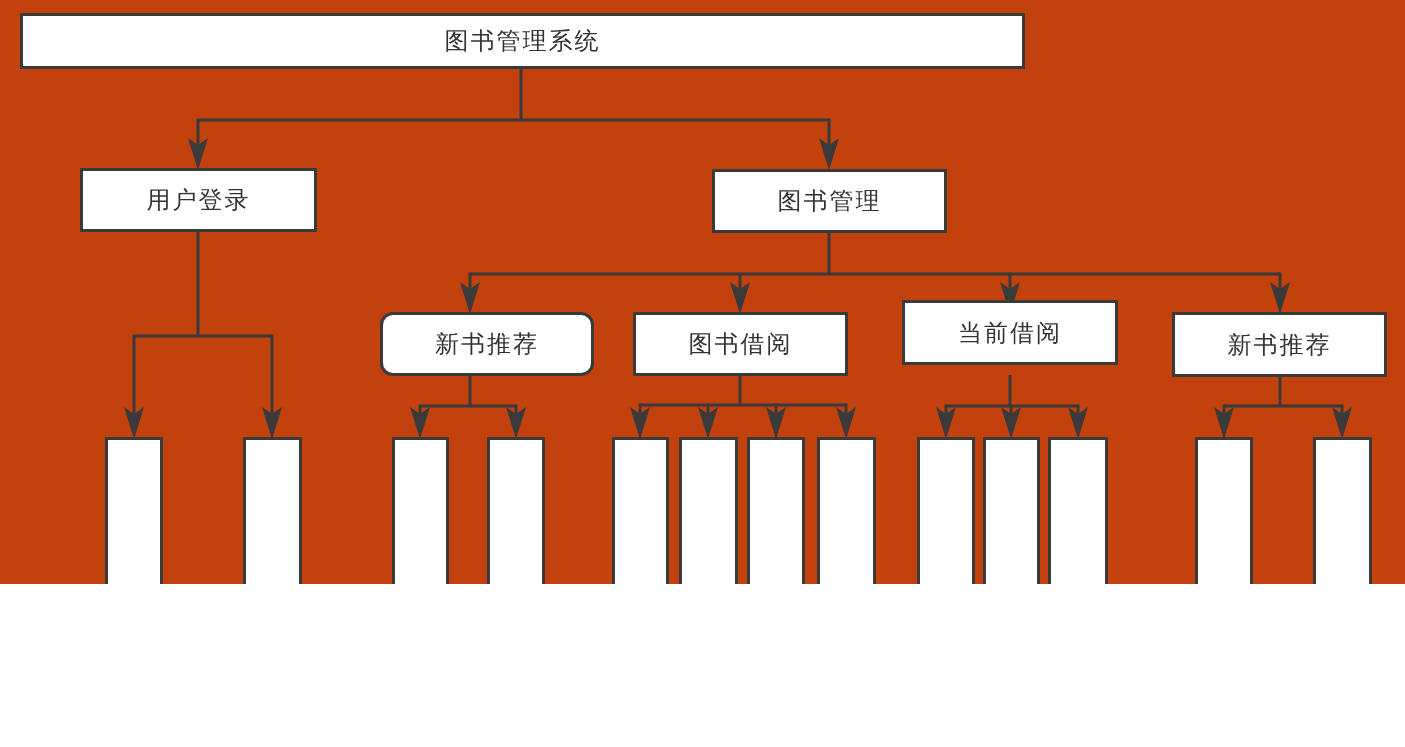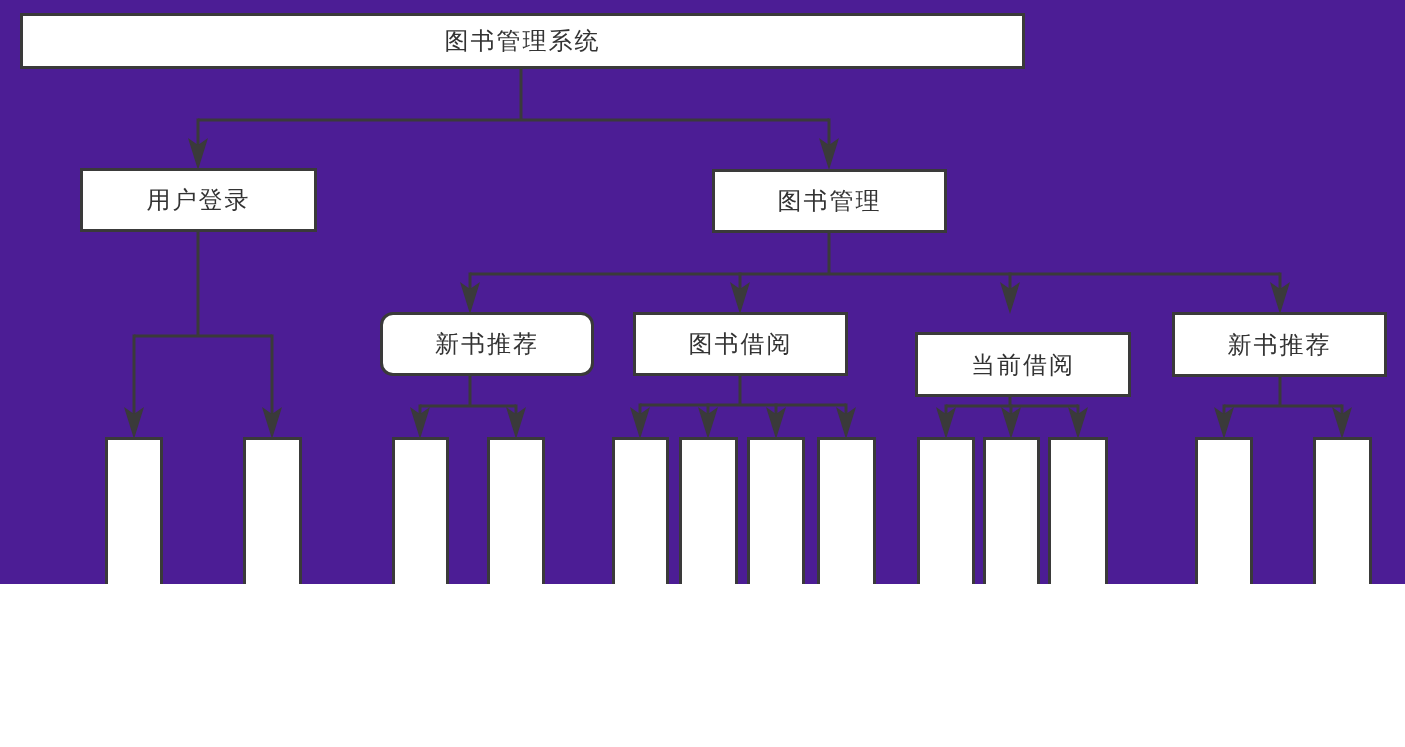--- a/index.html
+++ b/index.html
@@ -1,20 +1,20 @@
 <!DOCTYPE html>
 <html><head>
 <meta charset="utf-8">
 <style>
   html, body { margin: 0; padding: 0; background: #fff; }
   #canvas {
     position: relative;
     width: 1405px;
     height: 584px;
-    background: #4c1d95;
+    background: #c2410c;
     font-family: Liberation Sans, sans-serif;
     overflow: hidden;
   }
   #connector-layer {
     position: absolute;
     left: 0; top: 0;
     width: 1405px; height: 747px;
     pointer-events: none;
   }
   .node {
@@ -125,21 +125,21 @@
     </g>
   </svg>
 
   <div class="node h" style="left:20px; top:13px; width:999px; height:50px;">图书管理系统</div>
 
   <div class="node h" style="left:80px; top:168px; width:231px; height:58px;">用户登录</div>
   <div class="node h" style="left:712px; top:169px; width:229px; height:58px;text-align:center;">图书管理</div>
 
   <div class="node h" style="left:380px; top:312px; width:208px; height:58px;border-radius:13px;">新书推荐</div>
   <div class="node h" style="left:633px; top:312px; width:209px; height:58px;">图书借阅</div>
-  <div class="node h" style="left:902px; top:332px; width:210px; height:59px;margin-left:13px;">当前借阅</div>
+  <div class="node h" style="left:902px; top:300px; width:210px; height:59px;">当前借阅</div>
   <div class="node h" style="left:1172px; top:312px; width:209px; height:59px;">新书推荐</div>
 
   <div class="node v" style="left:105px; top:437px; width:52px; height:294px;">用户登录</div>
   <div class="node v" style="left:243px; top:437px; width:53px; height:294px;">注销登录</div>
 
   <div class="node v" style="left:392px; top:437px; width:51px; height:294px;">查询图书</div>
   <div class="node v" style="left:487px; top:437px; width:52px; height:294px;">借阅图书</div>
 
   <div class="node v" style="left:612px; top:437px; width:51px; height:294px;">查询图书</div>
   <div class="node v long" style="left:679px; top:437px; width:53px; height:294px;">新增图书（管理员）</div>

